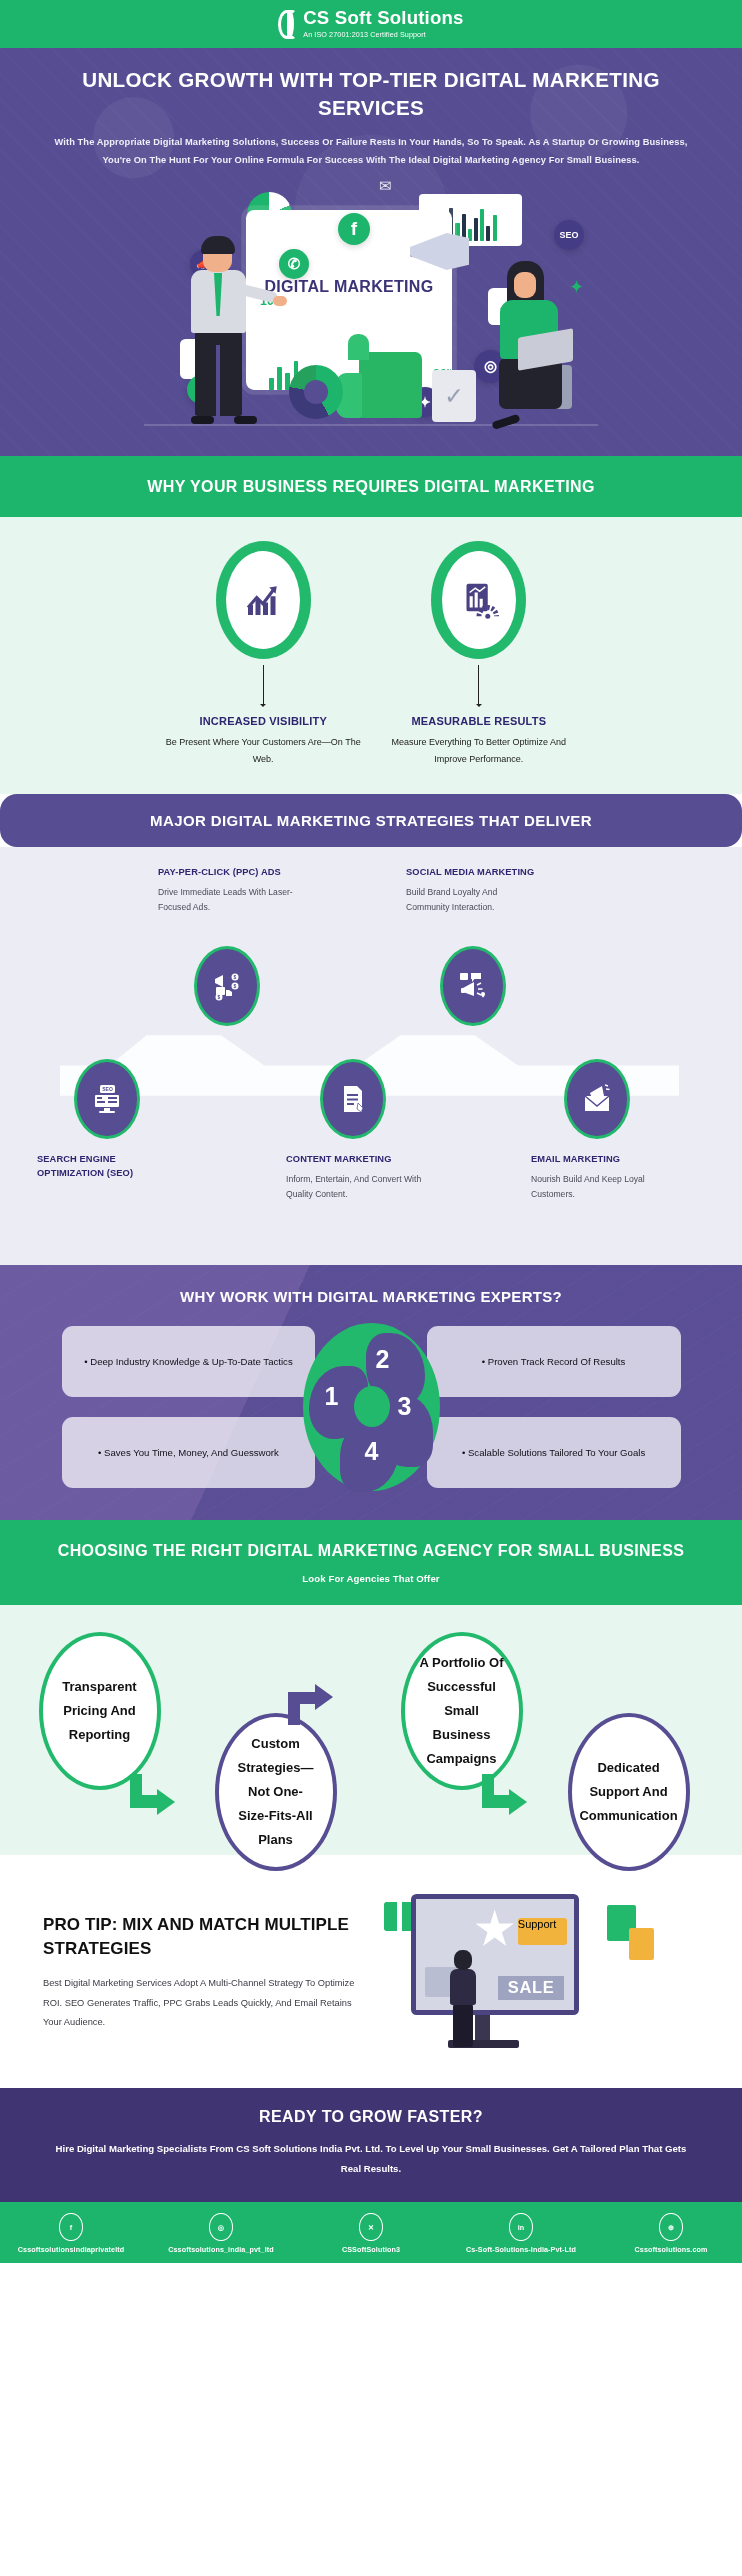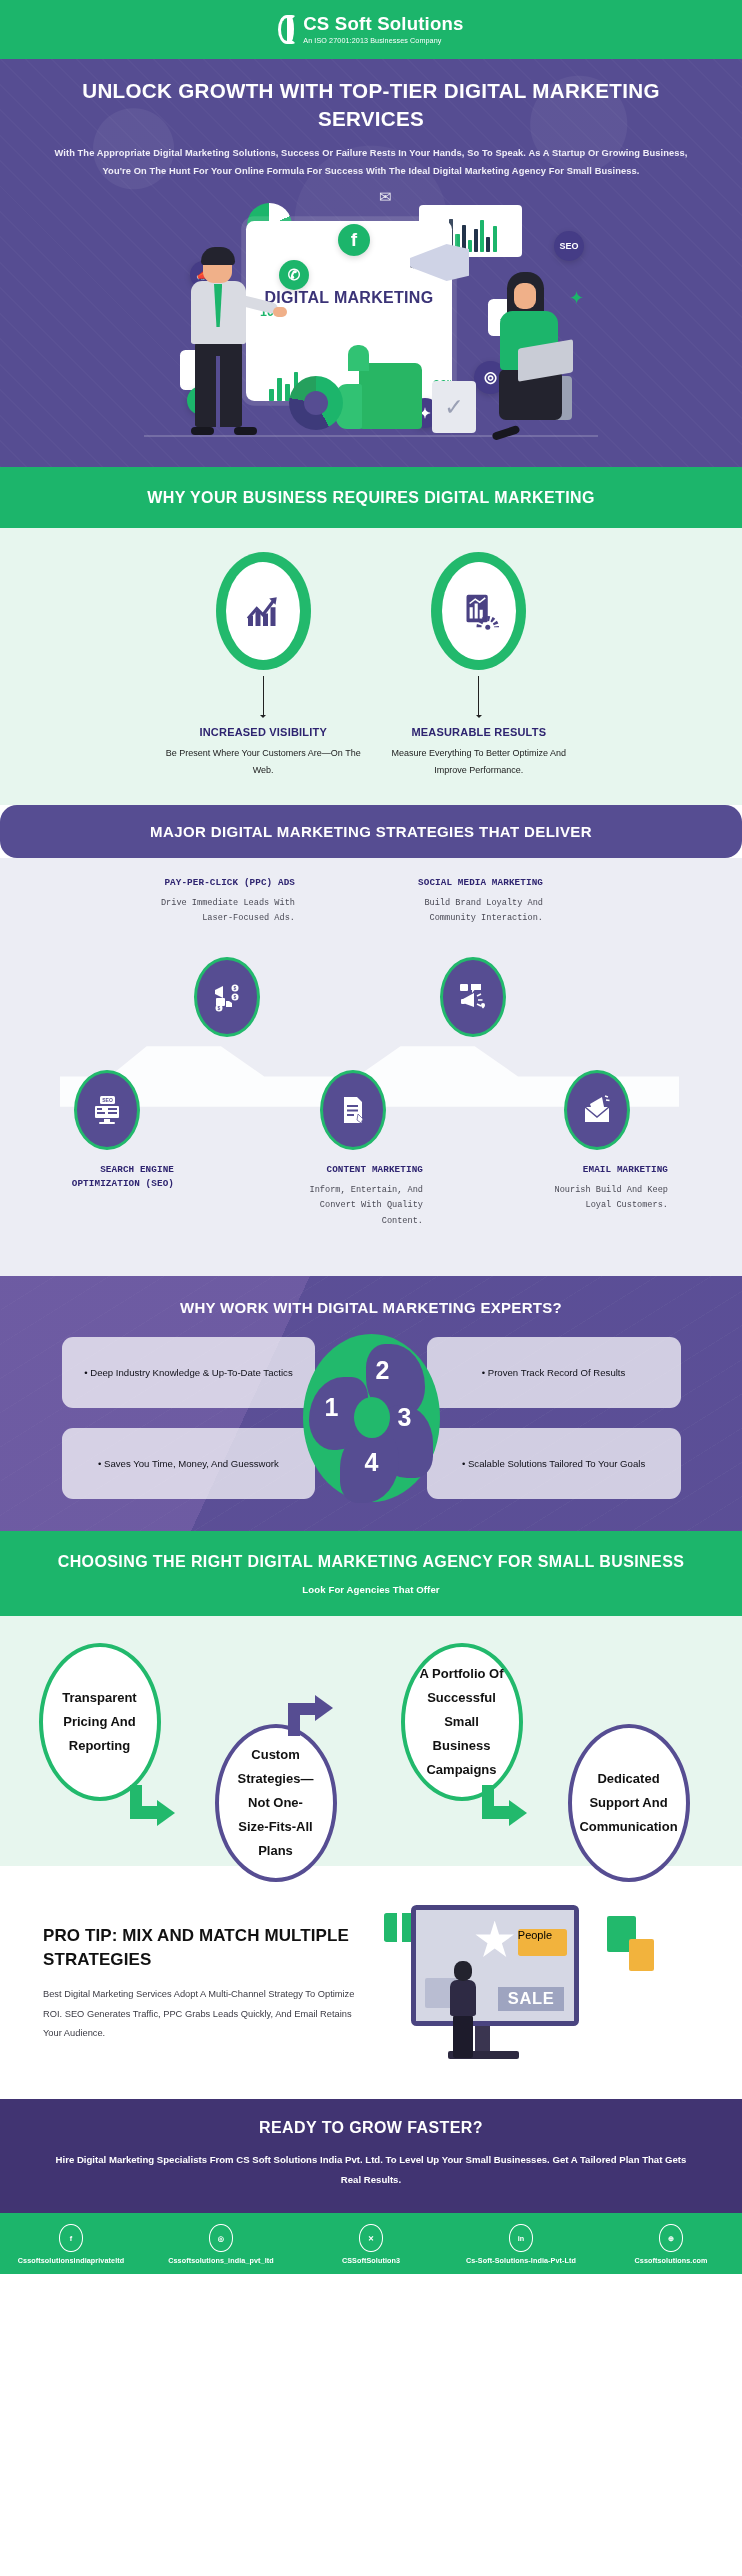--- a/index.html
+++ b/index.html
@@ -5,21 +5,21 @@
   * { box-sizing: border-box; margin: 0; padding: 0; }
   body {
     width: 742px;
     font-family: "Liberation Sans", sans-serif;
     background: #ffffff;
   }
   .page { width: 742px; position: relative; overflow: hidden; }
 
   
   .brandbar {
-    height: 59px; background: #1CB56B;
+    height: 48px; background: #1CB56B;
     display: flex; align-items: center; justify-content: center;
   }
   .logo-wrap { display: flex; align-items: center; gap: 6.9px; }
   .logo-mark { width: 18px; height: 29px; position: relative; }
   .logo-mark .c {
     position: absolute; inset: 0;
     border: 3.4px solid #fff; border-radius: 50% 4.1px 4.1px 50%;
     border-right-color: transparent;
   }
   .logo-mark .s {
@@ -226,21 +226,21 @@
   }
   .bnf h3 {
     color: #2e2470; font-size: 11px; font-weight: 800; text-transform: uppercase;
     margin-top: 9.6px; letter-spacing: 0.2px;
   }
   .bnf p { color: #222; font-size: 9px; line-height: 1.95; margin-top: 6.9px; }
 
   
   .strategies { background: #ecedf4; padding: 13.7px 0 19px; position: relative; }
   .strat-wrap { position: relative; height: 385px; }
-  .scap { position: absolute; text-align: right; width: 137px; font-family: Liberation Mono, monospace; }
+  .scap { position: absolute; text-align: left; width: 137px; }
   .scap h4 {
     color: #2e2470; font-size: 9.3px; font-weight: 800; text-transform: uppercase;
     line-height: 1.55; letter-spacing: 0.1px;
   }
   .scap p { color: #4a4a55; font-size: 8.6px; line-height: 1.8; margin-top: 5.5px; }
   .sbubble {
     position: absolute; width: 66px; height: 80px; border-radius: 50%;
     background: #564d92; border: 3.4px solid #22b96c;
     display: flex; align-items: center; justify-content: center;
   }
@@ -396,21 +396,21 @@
 <div class="page">
 
   <div class="brandbar">
     <div class="logo-wrap">
       <div class="logo-mark">
         <div class="c"></div>
           <div class="s"></div>
       </div>
       <div class="logo-text">
         <div class="logo-title">CS Soft Solutions</div>
-        <div class="logo-sub">An ISO 27001:2013 Businesses Company</div>
+        <div class="logo-sub">An ISO 27001:2013 Certified Support</div>
       </div>
     </div>
   </div>
 
   <div class="hero">
     <div class="hero-inner">
       <h1>UNLOCK GROWTH WITH TOP-TIER DIGITAL MARKETING SERVICES</h1>
       <p>With The Appropriate Digital Marketing Solutions, Success Or Failure Rests In Your Hands, So To Speak. As A Startup Or Growing Business, You're On The Hunt For Your Online Formula For Success With The Ideal Digital Marketing Agency For Small Business.</p>
 
       <div class="hero-art">
@@ -706,21 +706,21 @@
       <h2>PRO TIP: MIX AND MATCH MULTIPLE STRATEGIES</h2>
       <p>Best Digital Marketing Services Adopt A Multi-Channel Strategy To Optimize ROI. SEO Generates Traffic, PPC Grabs Leads Quickly, And Email Retains Your Audience.</p>
     </div>
     <div class="pt-right">
       <div class="gift"></div>
       <div class="bagA"></div>
       <div class="bagB"></div>
       <div class="monitor">
         <div class="screen"></div>
         <div class="star"></div>
-        <div class="coupon">People</div>
+        <div class="coupon">Support</div>
         <div class="store"></div>
         <div class="sale">SALE</div>
       </div>
       <div class="mon-stand"></div>
       <div class="mon-base"></div>
       <div class="pt-person">
         <div class="lg"></div>
           <div class="b"></div>
           <div class="h"></div>
       </div>

